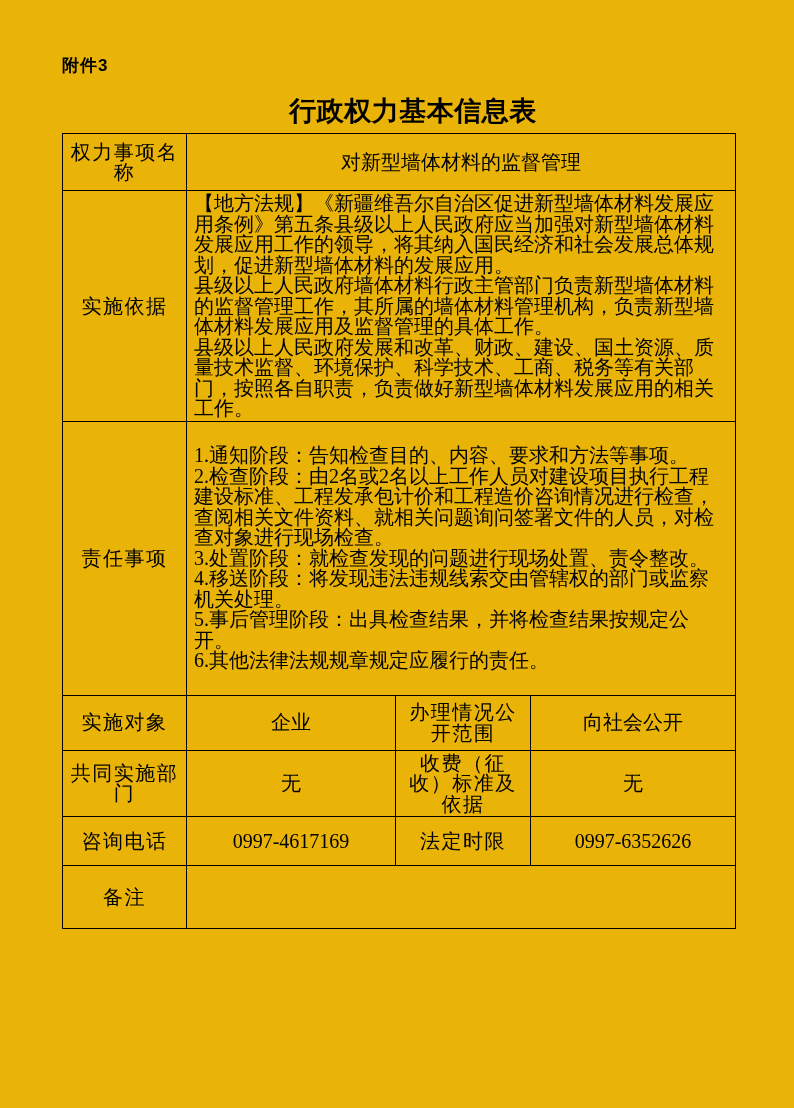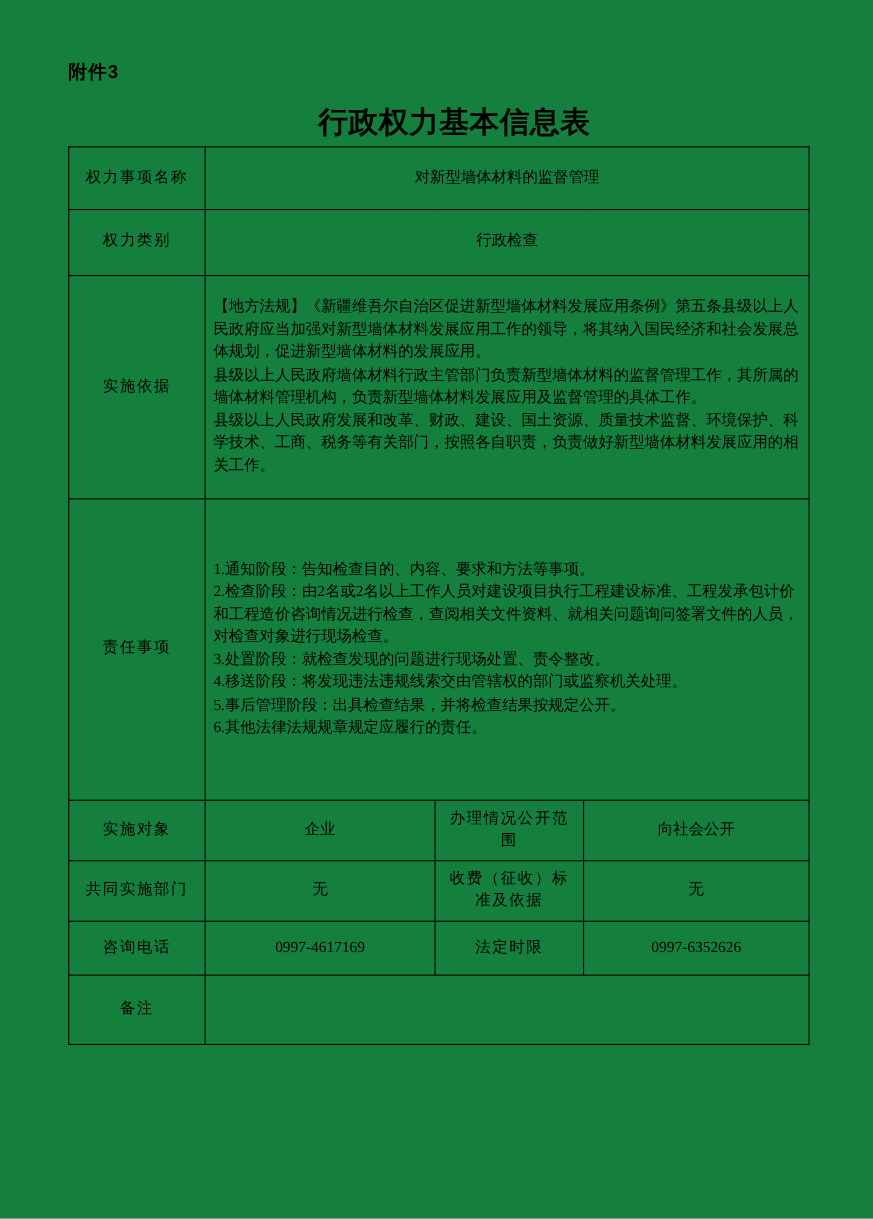--- a/index.html
+++ b/index.html
@@ -6,21 +6,21 @@
     margin: 0;
     padding: 0;
     background: #ffffff;
     color: #000000;
     font-family: "Liberation Serif", "DejaVu Serif", serif;
   }
   .page {
     position: relative;
     width: 794px;
     height: 1108px;
-    background: #15803d;
+    background: #eab308;
     overflow: hidden;
   }
   .attachment {
     position: absolute;
     left: 62px;
     top: 54px;
     font-family: "Liberation Sans", "DejaVu Sans", sans-serif;
     font-weight: bold;
     font-size: 17px;
     letter-spacing: 1px;
@@ -39,21 +39,21 @@
     position: absolute;
     left: 62px;
     top: 133px;
     width: 673px;
     border-collapse: collapse;
     table-layout: fixed;
   }
   table.info td {
     border: 1px solid #000000;
     padding: 2px 7px;
-    font-size: 14px;
+    font-size: 20px;
     line-height: 20.5px;
     vertical-align: middle;
     overflow: hidden;
   }
   td.label {
     text-align: center;
     font-size: 14px;
     letter-spacing: 1.5px;
     padding: 2px 3px;
   }
@@ -90,24 +90,20 @@
       <col style="width:209px">
       <col style="width:135px">
       <col style="width:205px">
     </colgroup>
     <tbody>
       <tr class="r1">
         <td class="label">权力事项名称</td>
         <td class="value" colspan="3">对新型墙体材料的监督管理</td>
       </tr>
 
-      <tr class="r2">
-        <td class="label">权力类别</td>
-        <td class="value" colspan="3">行政检查</td>
-      </tr>
 
       <tr class="r3">
         <td class="label">实施依据</td>
         <td class="textblock" colspan="3">
           <div>【地方法规】《新疆维吾尔自治区促进新型墙体材料发展应用条例》第五条县级以上人民政府应当加强对新型墙体材料发展应用工作的领导，将其纳入国民经济和社会发展总体规划，促进新型墙体材料的发展应用。</div>
           <div>县级以上人民政府墙体材料行政主管部门负责新型墙体材料的监督管理工作，其所属的墙体材料管理机构，负责新型墙体材料发展应用及监督管理的具体工作。</div>
           <div>县级以上人民政府发展和改革、财政、建设、国土资源、质量技术监督、环境保护、科学技术、工商、税务等有关部门，按照各自职责，负责做好新型墙体材料发展应用的相关工作。</div>
         </td>
       </tr>
 

